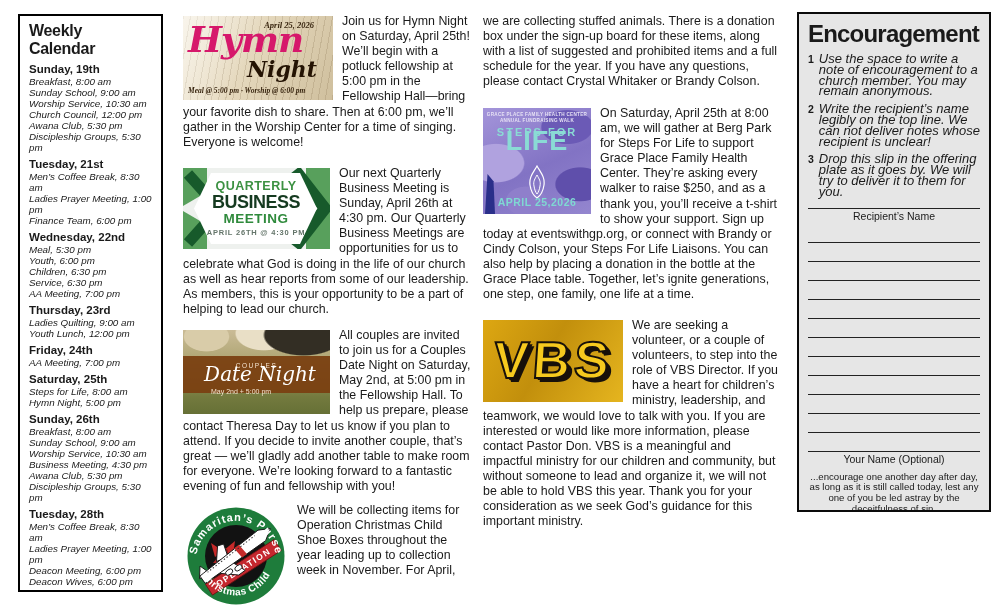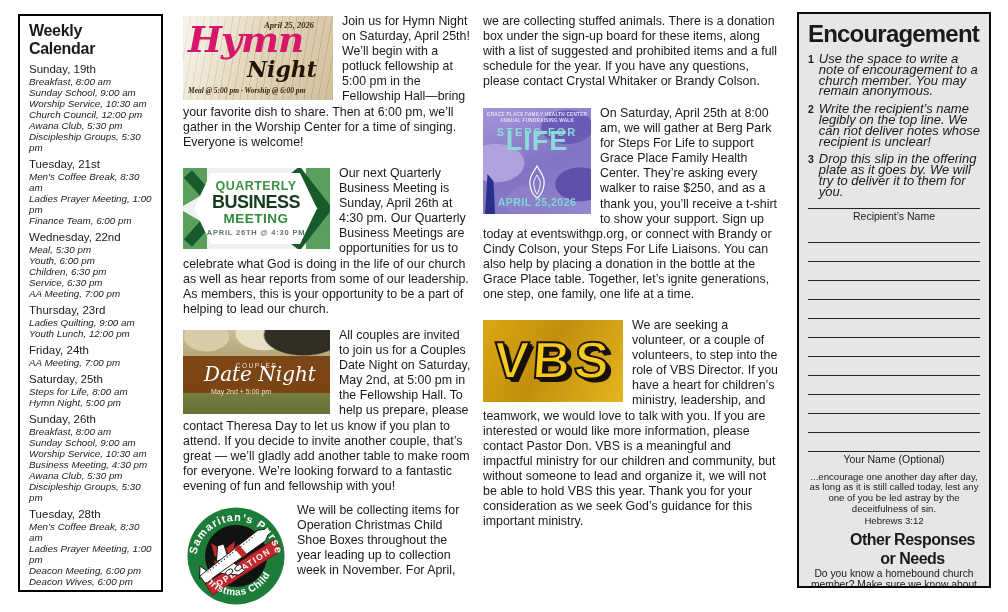--- a/index.html
+++ b/index.html
@@ -5,21 +5,21 @@
   html,body{margin:0;padding:0;}
   body{width:1008px;height:612px;position:relative;background:#ffffff;
        font-family:"Liberation Sans",sans-serif;color:#1a1a1a;overflow:hidden;}
 
   
   .calendar{position:absolute;left:18px;top:14px;width:145px;height:578px;
             border:2px solid #000;box-sizing:border-box;padding:6px 9px;
             background:#fff;overflow:hidden;}
   .calendar h2{margin:0 0 5px;font-size:16px;font-weight:bold;letter-spacing:-0.3px;}
   .cal-day{margin-bottom:5px;}
-  .cal-day-title{font-size:11.5px;font-weight:normal;line-height:13px;}
+  .cal-day-title{font-size:11.5px;font-weight:bold;line-height:13px;}
   .cal-event{font-size:9.8px;font-style:italic;line-height:11px;}
 
   
   .article{position:absolute;font-size:12.4px;line-height:15.1px;}
   .article p{margin:0;}
   #art-hymn{left:183px;top:14px;width:289px;}
   #art-qbm{left:183px;top:166px;width:289px;}
   #art-date{left:183px;top:328px;width:289px;}
   #art-occ{left:183px;top:503px;width:289px;}
   #p-occ2{left:483px;top:14px;width:297px;}
@@ -76,21 +76,21 @@
   
   .img-vbs{width:140px;height:82px;background:linear-gradient(120deg,#dda712 0%,#c28f0c 45%,#e5b51f 100%);
            display:flex;align-items:center;justify-content:center;}
   .vbs-word{font-weight:bold;font-size:52px;color:#f6c91e;-webkit-text-stroke:2px #17100a;
             text-shadow:3px 2px 0 #17100a,5px 4px 0 #17100a;letter-spacing:4px;transform:skewX(-4deg);}
 
   
   .img-occ{width:106px;height:106px;margin:0 8px 2px 0;}
 
   
-  .enc{position:absolute;left:797px;top:12px;width:194px;height:576px;border:2.5px solid #0a0a0a;
+  .enc{position:absolute;left:797px;top:12px;width:194px;height:500px;border:2.5px solid #0a0a0a;
        box-sizing:border-box;background:#e6e6e6;padding:6px 9px;overflow:hidden;}
   .enc-title{margin:0;font-size:24px;font-weight:bold;letter-spacing:-0.8px;line-height:27px;}
   .enc-steps{margin-top:2px;}
   .enc-step{display:flex;gap:5px;margin-top:7px;}
   .enc-step-num{font-weight:bold;font-size:10.5px;line-height:10.8px;}
   .enc-step-text{font-style:italic;font-size:13px;line-height:10.8px;}
   .enc-field{border-top:1.6px solid #222;margin-top:10px;text-align:center;font-size:10.5px;
              padding-top:1px;line-height:12px;}
   .note-lines{margin-top:2px;}
   .note-line{height:18px;border-bottom:1.4px solid #222;}

